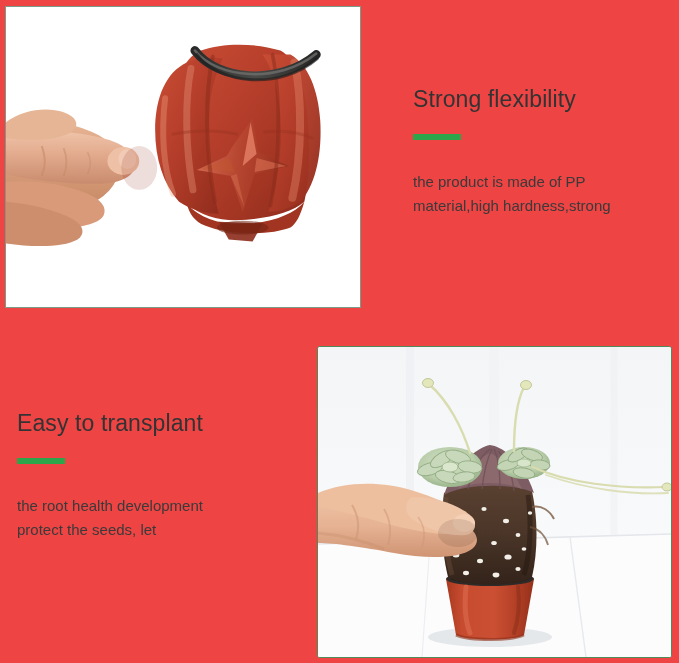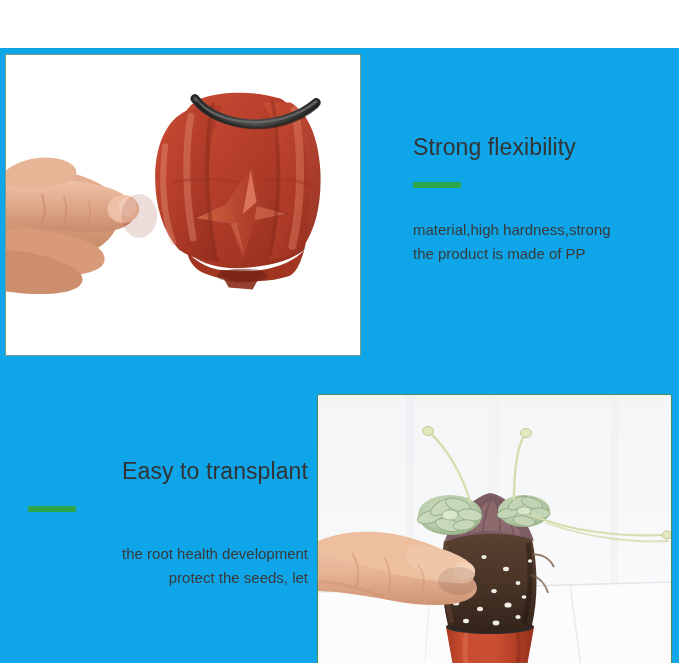--- a/index.html
+++ b/index.html
@@ -11,22 +11,21 @@
     width: 679px;
     height: 663px;
     position: relative;
     font-family: "Liberation Sans", sans-serif;
     overflow: hidden;
   }
 
   .stage {
     position: absolute;
     inset: 0;
-    background: #0ea5e9;
-    margin-top: 48px;
+    background: #ef4444;
   }
 
   
   .photo-panel {
     position: absolute;
     background: #ffffff;
     box-sizing: border-box;
     overflow: hidden;
   }
   #panel-flex {
@@ -48,21 +47,21 @@
     display: block;
     width: 100%;
     height: 100%;
   }
 
   
   .text-block {
     position: absolute;
   }
   #text-flex  { left: 413px; top: 86px;  width: 258px; }
-  #text-trans { left: 28px;  top: 410px; width: 280px; text-align: right; }
+  #text-trans { left: 17px;  top: 410px; width: 280px; }
 
   .feature-title {
     font-size: 23px;
     font-weight: 300;
     color: #333333;
     letter-spacing: 0.1px;
     line-height: 1.2;
     margin: 0;
     white-space: nowrap;
   }
@@ -186,22 +185,22 @@
 
         <ellipse cx="134" cy="162" rx="18" ry="22" fill="#8e2c1d" opacity="0.16"></ellipse>
       </g>
     </svg>
   </div>
 
   <div class="text-block" id="text-flex">
     <h2 class="feature-title">Strong flexibility</h2>
     <div class="accent-bar"></div>
     <p class="feature-body">
+      <span>the product is made of PP</span>
       <span>material,high hardness,strong</span>
-      <span>the product is made of PP</span>
     </p>
   </div>
 
   <div class="text-block" id="text-trans">
     <h2 class="feature-title">Easy to transplant</h2>
     <div class="accent-bar"></div>
     <p class="feature-body">
       <span>the root health development</span>
       <span>protect the seeds, let</span>
     </p>

